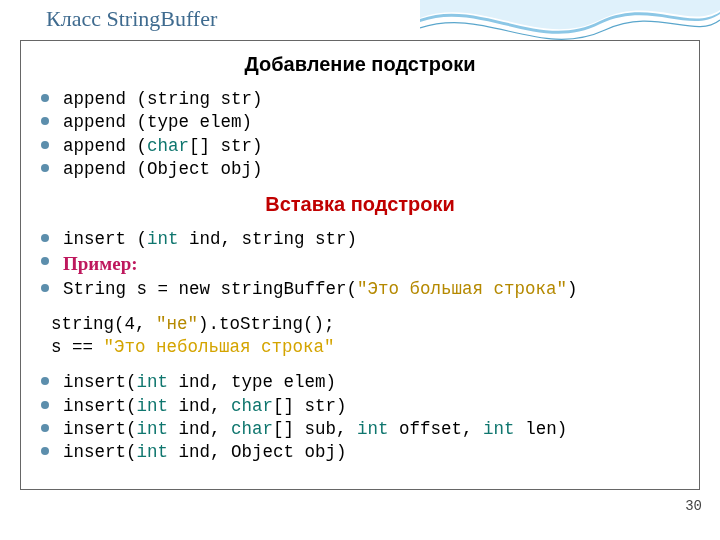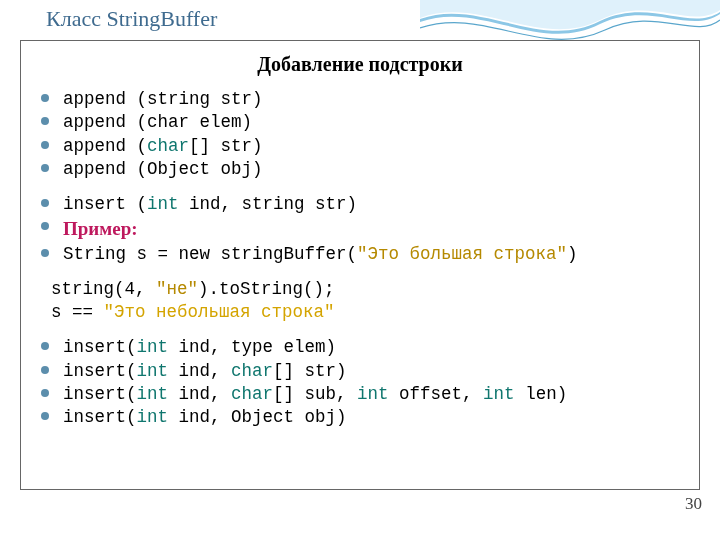--- a/index.html
+++ b/index.html
@@ -1,56 +1,57 @@
 <!DOCTYPE html>
 <html><head>
 <meta charset="utf-8">
 <style>
   html,body{margin:0;padding:0;width:720px;height:540px;font-family:"Courier New",monospace;background:#fff;overflow:hidden}
   .slide{position:relative;width:720px;height:524px}
   .wave{position:absolute;top:0;right:0;width:300px;height:60px;z-index:0}
   .title{position:absolute;top:6px;left:46px;font-family:"Comic Sans MS","Segoe Script",cursive;font-size:22px;color:#3f6b8f;font-weight:400;z-index:2}
   .title .rus{font-weight:400}
   .content-box{position:absolute;top:40px;left:20px;right:20px;bottom:34px;border:1px solid #666;padding:10px 6px 6px 6px;box-sizing:border-box;z-index:1;background:transparent}
-  .heading{text-align:center;font-family:Liberation Serif, serif;font-weight:700;font-size:20px;margin:2px 0 4px 0}
+  .heading{text-align:center;font-family:Liberation Sans, sans-serif;font-weight:700;font-size:20px;margin:2px 0 4px 0}
   ul.code{list-style:none;margin:12px;padding:0}
   ul.code li{position:relative;padding-left:24px;font-size:17.5px;line-height:1.33;color:#000}
   ul.code li.bul::before{content:"";position:absolute;left:2px;top:6px;width:8px;height:8px;border-radius:50%;background:#5c8eac}
   .cont{padding-left:24px;font-size:17.5px;line-height:1.33}
   .kw{color:#0f766e}
   .lit{color:#b58900}
   .str{color:#d4a400}
   .ex{font-family:"Times New Roman",serif;font-weight:700;color:#be185d;font-size:19px}
   .h2{color:#c00000}
-  .pagenum{position:absolute;bottom:10px;right:18px;font-family:Liberation Serif, serif;font-size:17px;color:#444}
+  .pagenum{position:absolute;bottom:10px;right:18px;font-family:Liberation Mono, monospace;font-size:14px;color:#444}
 </style>
 </head>
 <body>
 <div class="slide">
 
 <svg class="wave" viewBox="0 0 300 60" preserveAspectRatio="none">
   <path d="M0,18 C60,-5 120,50 180,20 C230,-5 270,30 300,10 L300,0 L0,0 Z" fill="#dff1fb"></path>
   <path d="M0,22 C60,0 120,55 180,24 C230,0 270,35 300,14 L300,12 C270,32 230,-3 180,21 C120,52 60,-3 0,19 Z" fill="#8cc7e6"></path>
   <path d="M0,28 C65,6 120,60 185,30 C235,6 275,40 300,20" fill="none" stroke="#5aa6cc" stroke-width="1.2"></path>
 </svg>
 
 <div class="title">
   <span class="rus"><span>Класс</span></span> <span>StringBuffer</span>
 </div>
 
 <div class="content-box">
 
   <div class="heading">Добавление подстроки</div>
   <ul class="code">
     <li class="bul"><span>append (string str)</span></li>
-    <li class="bul"><span>append (char elem)</span></li>
+    <li class="bul"><span>append (type elem)</span></li>
     <li class="bul"><span>append (</span><span class="kw">char</span><span>[] str)</span></li>
     <li class="bul"><span>append (Object obj)</span></li>
   </ul>
 
+  <div class="heading h2">Вставка подстроки</div>
   <ul class="code">
     <li class="bul"><span>insert (</span><span class="kw">int</span><span> ind, string str)</span></li>
     <li class="bul"><span class="ex">Пример:</span></li>
     <li class="bul"><span>String s = new stringBuffer(</span><span class="lit">"Это большая строка"</span><span>)</span></li>
   </ul>
   <div class="cont"><span>string(4, </span><span class="lit">"не"</span><span>).toString();</span></div>
   <div class="cont"><span>s == </span><span class="str">"Это небольшая строка"</span></div>
   <ul class="code">
     <li class="bul"><span>insert(</span><span class="kw">int</span><span> ind, type elem)</span></li>
     <li class="bul"><span>insert(</span><span class="kw">int</span><span> ind, </span><span class="kw">char</span><span>[] str)</span></li>

